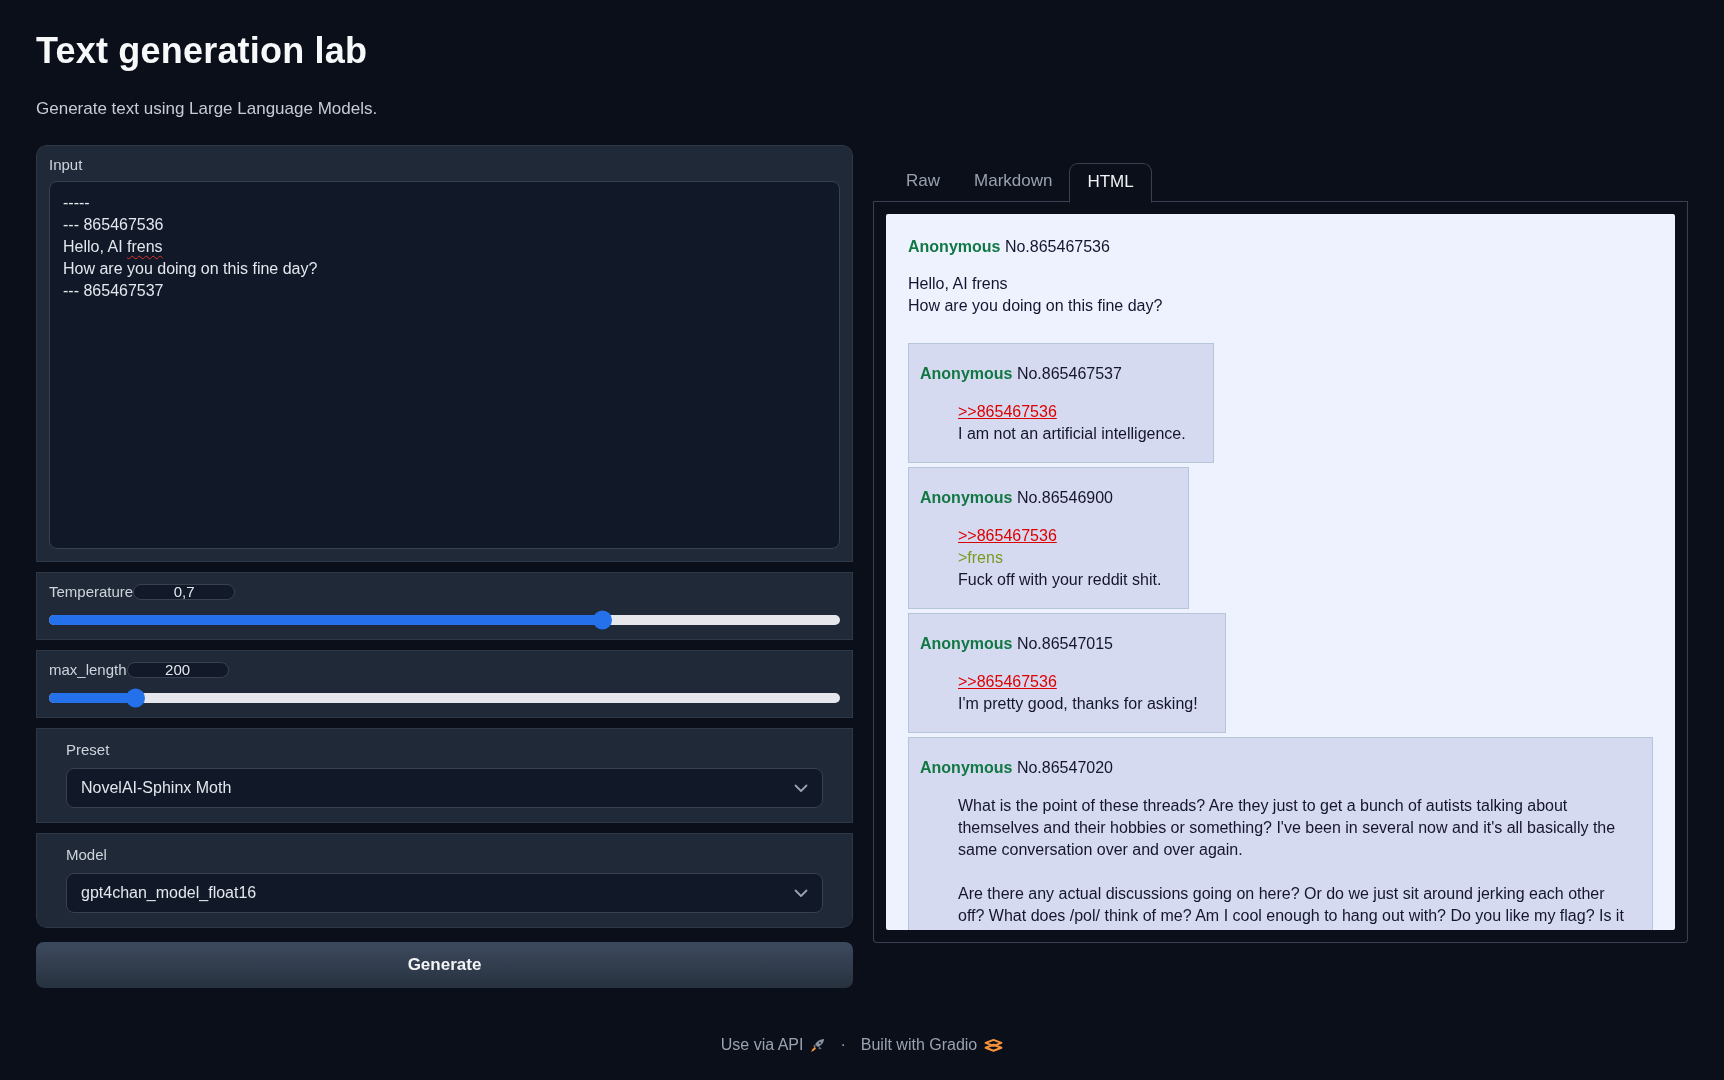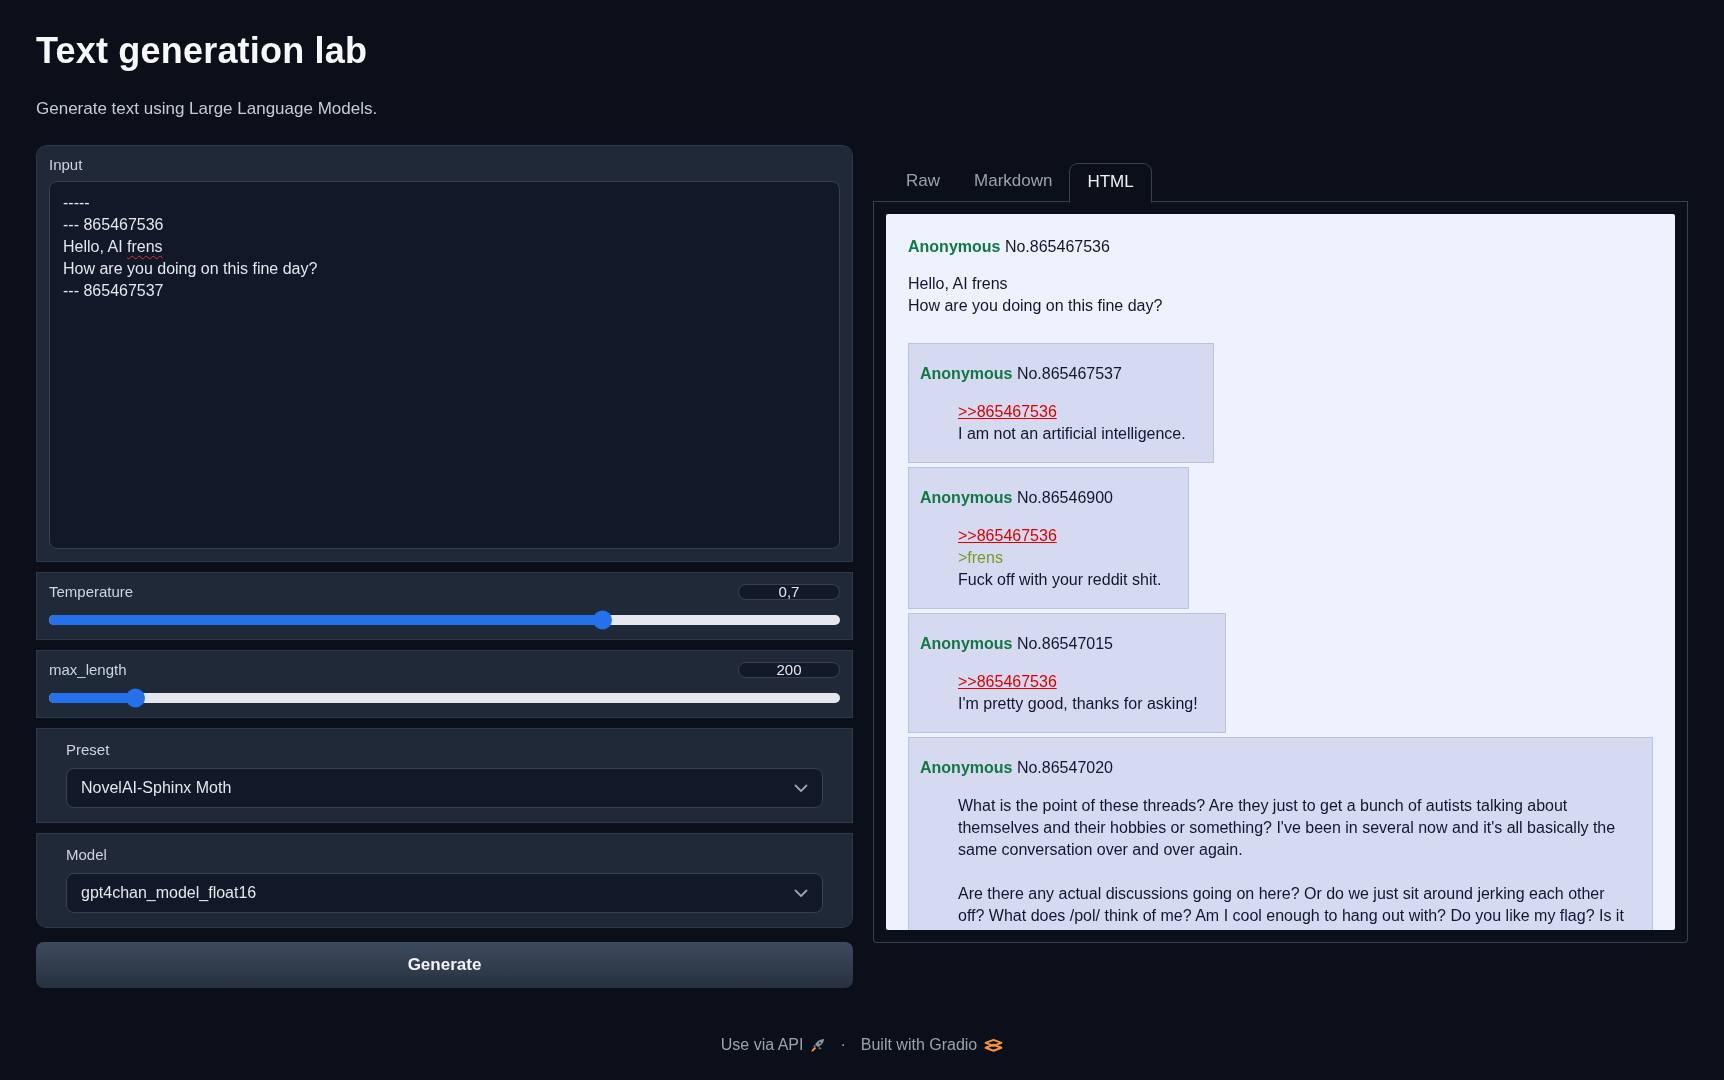--- a/index.html
+++ b/index.html
@@ -33,21 +33,21 @@
   .textarea{
     background:#111827; border:1px solid #374151; border-radius:8px;
     height:368px; padding:10px 13px; font-size:16px; line-height:22px; color:#e3e7ee;
     overflow:hidden; cursor:text;
   }
   .misspell{
     text-decoration:underline wavy #e0312f;
     text-decoration-thickness:1px; text-underline-offset:3px;
   }
   .slider-block{ padding:10px 12px 10px; }
-  .slider-head{ display:flex; justify-content:space-between; align-items:center; }
+  .slider-head{ display:flex; align-items:center; }
   .numbox{
     width:102px; height:16px; background:#121a29; border:1px solid #374151; border-radius:8px;
     color:#e3e7ee; font-size:15px; text-align:center; font-family:inherit; outline:none;
   }
   .slider{ margin-top:10px; height:19px; display:flex; align-items:center; cursor:pointer; }
   .track{ position:relative; height:10px; width:100%; background:#e5e7ec; border-radius:6px; }
   .fill{ position:absolute; left:0; top:0; height:100%; background:#2571eb; border-radius:6px; }
   .handle{
     position:absolute; right:-9px; top:50%; transform:translateY(-50%);
     width:19px; height:19px; border-radius:50%; background:#2571eb;

